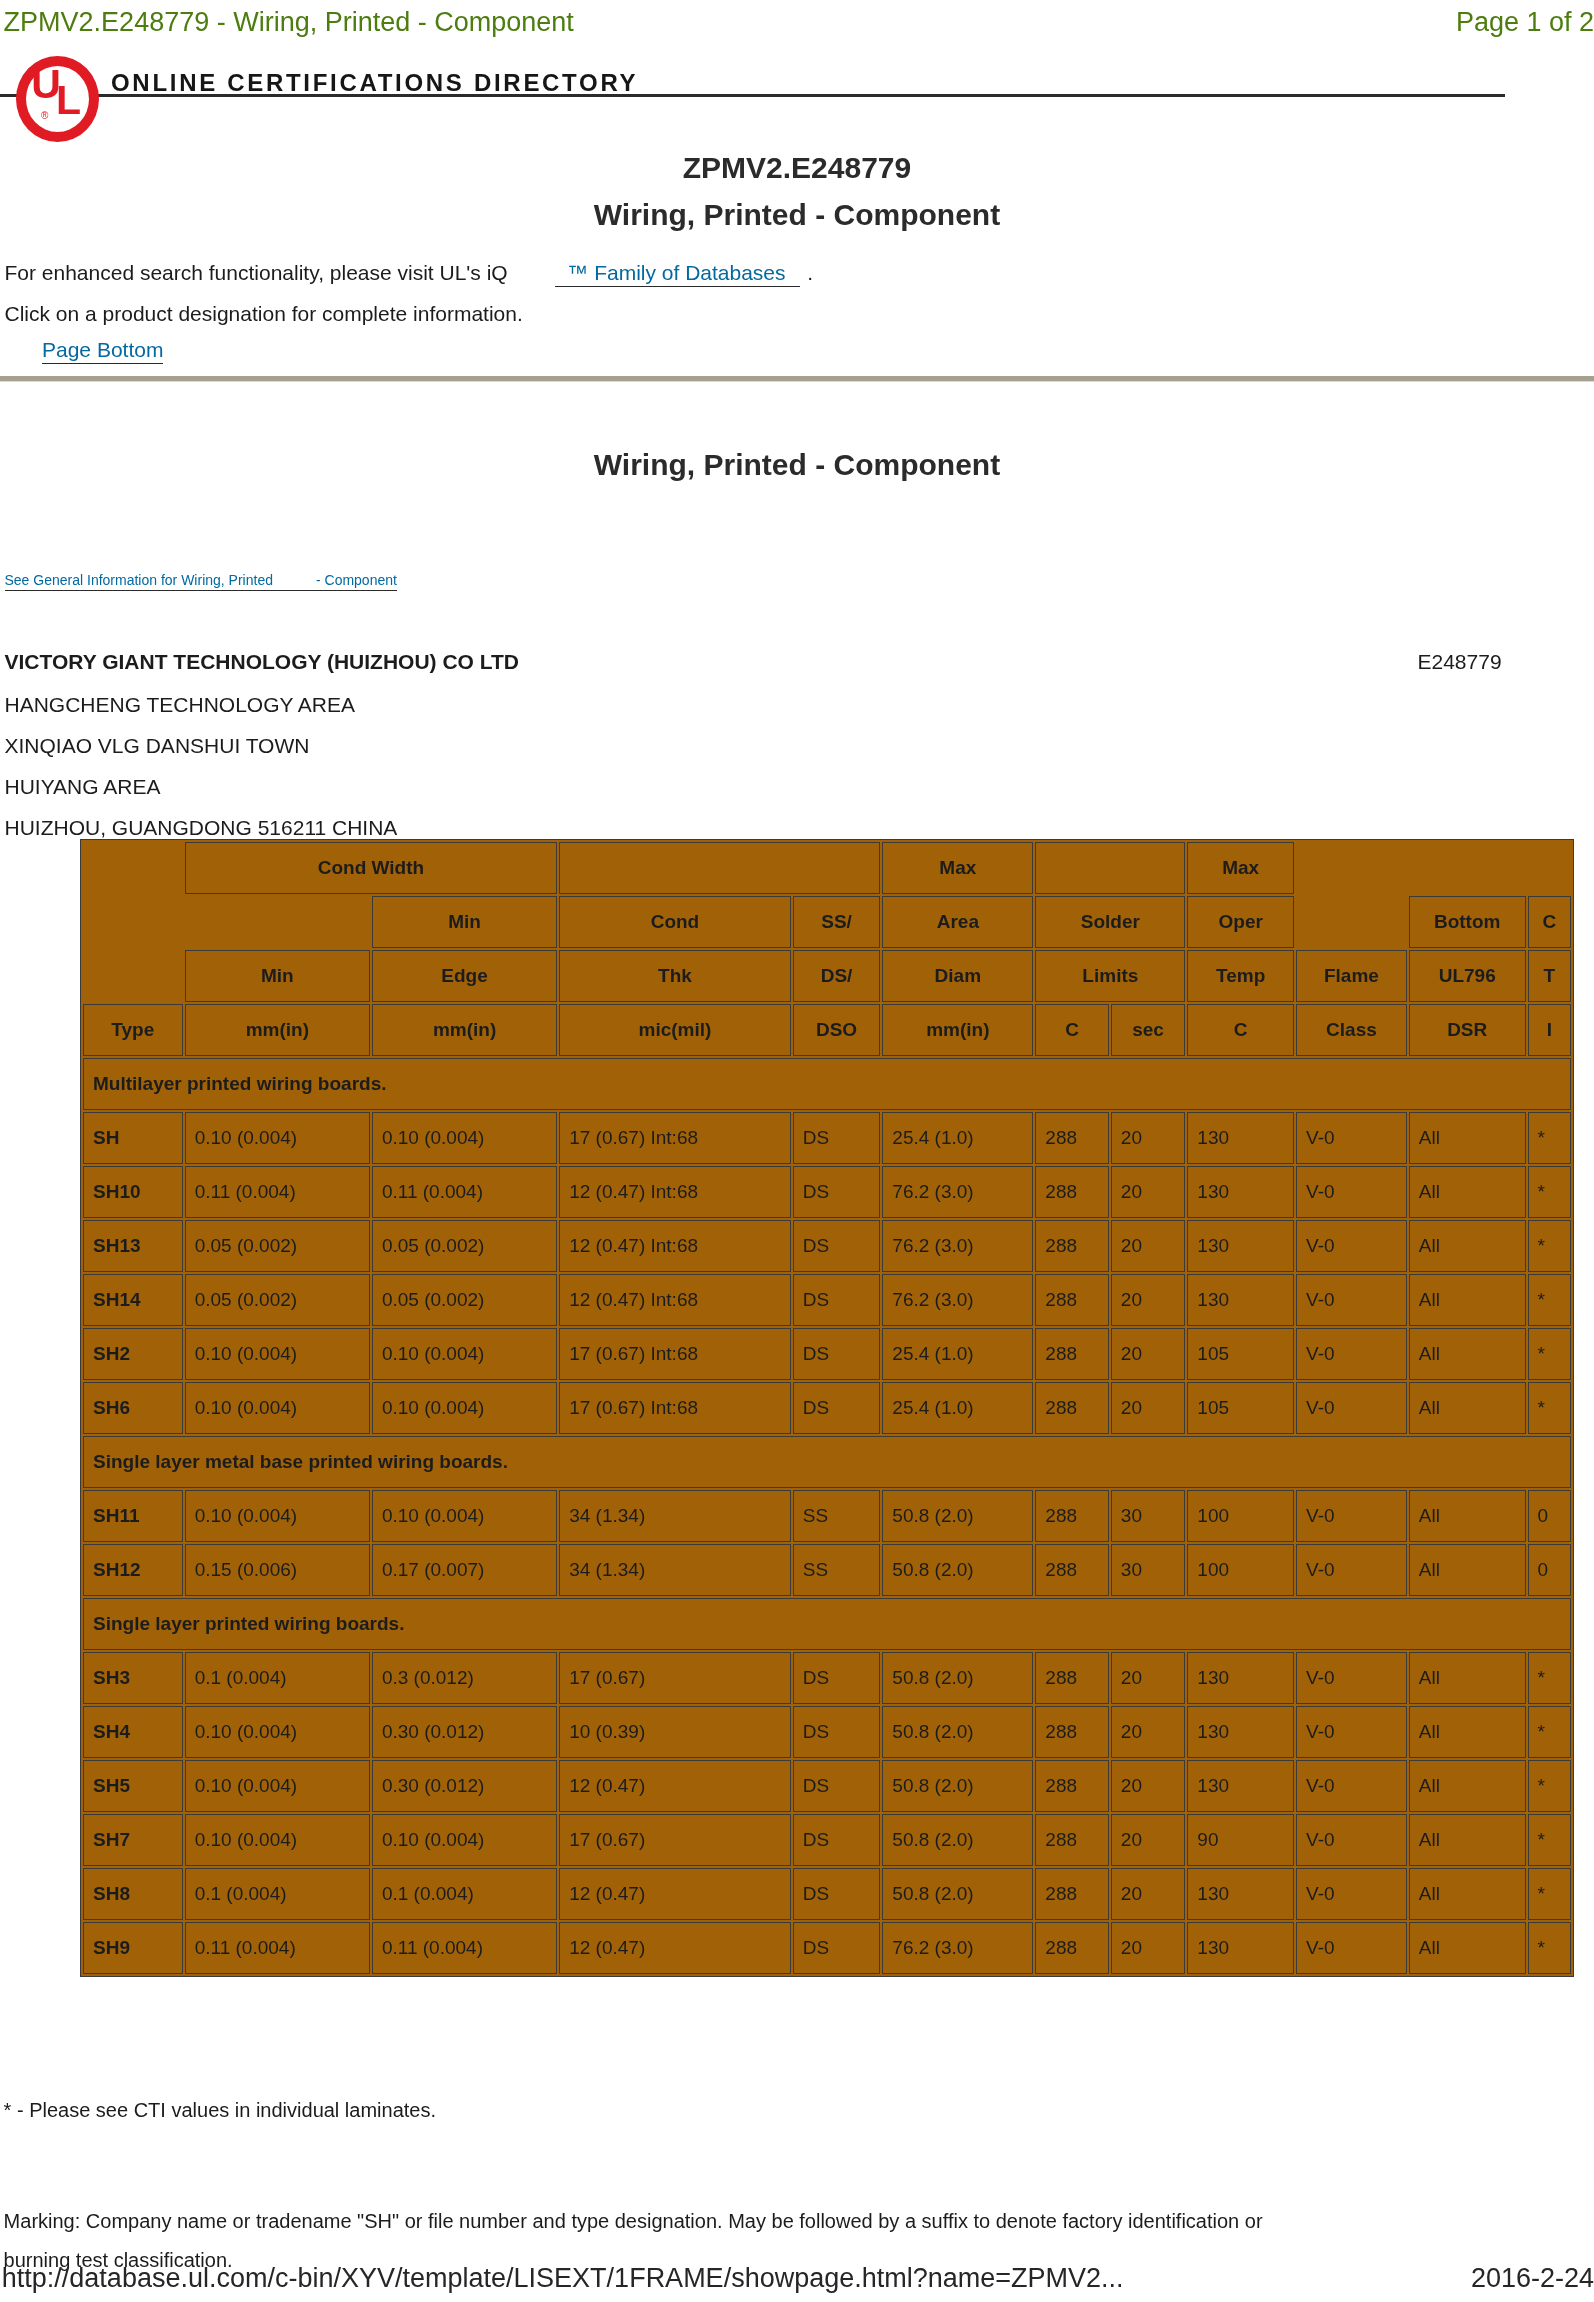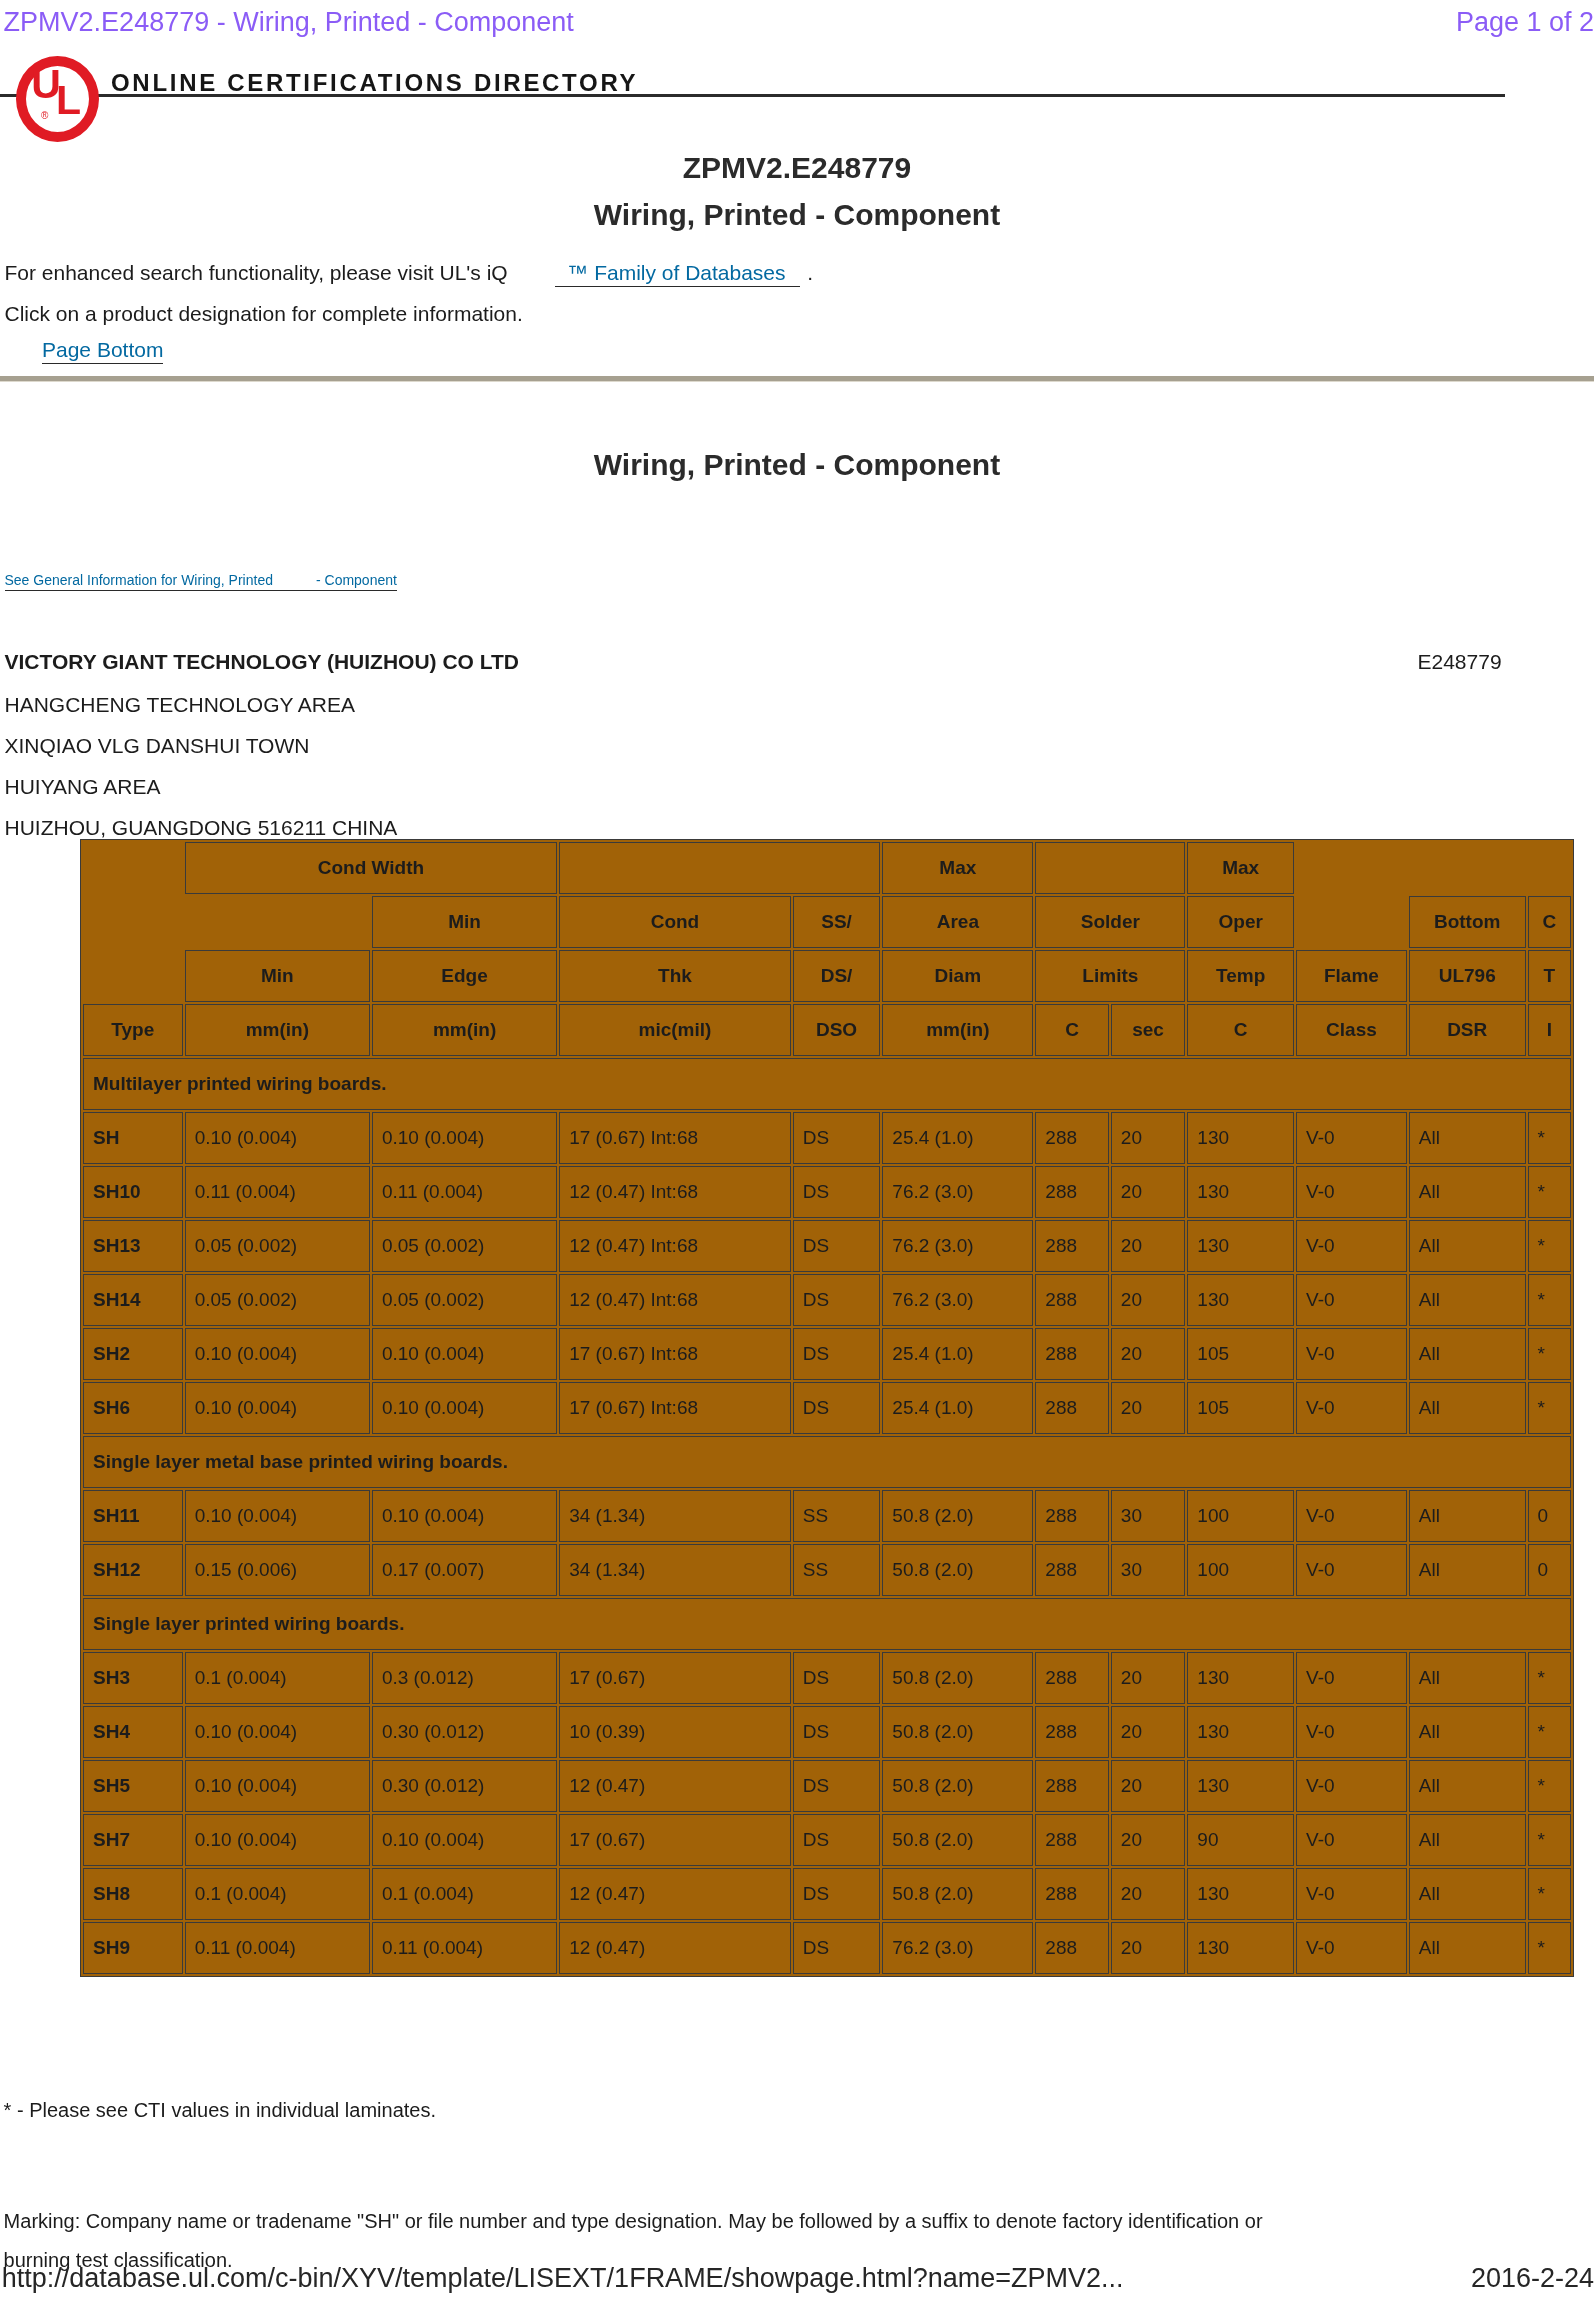--- a/index.html
+++ b/index.html
@@ -8,21 +8,21 @@
     width:1594px;height:2302px;
     background:#ffffff;
     overflow:hidden;
     font-family:"Liberation Sans", sans-serif;
     color:#1c1c1c;
   }
   
   .print-header{
     position:absolute;top:7.2px;left:3.6px;right:0;
     display:flex;justify-content:space-between;
-    font-size:27px;color:#8b5cf6;
+    font-size:27px;color:#4d7c0f;
   }
   .print-footer{
     position:absolute;top:2263px;left:1.8px;right:0;
     display:flex;justify-content:space-between;align-items:baseline;
     font-size:27px;color:#262626;white-space:nowrap;
   }
   .print-footer .url-part1{border-bottom:1.8px solid #262626;padding-bottom:9px;}
   .print-footer .date{margin-left:10.8px;}
   
   .masthead-rule{position:absolute;top:94px;left:0;width:1505px;height:2.7px;background:#2b2b2b;}

